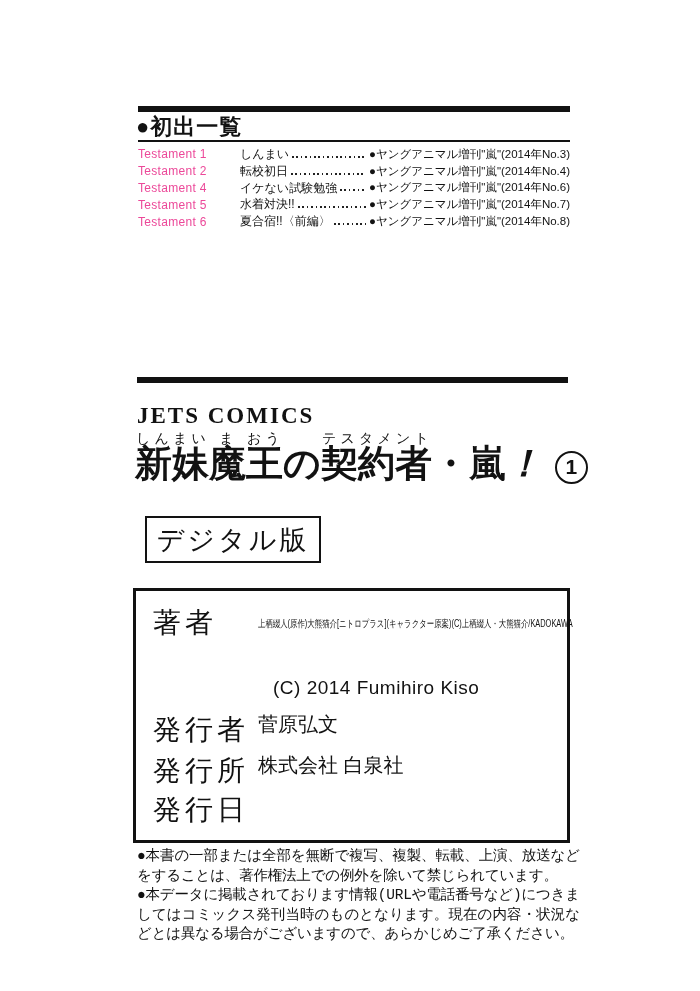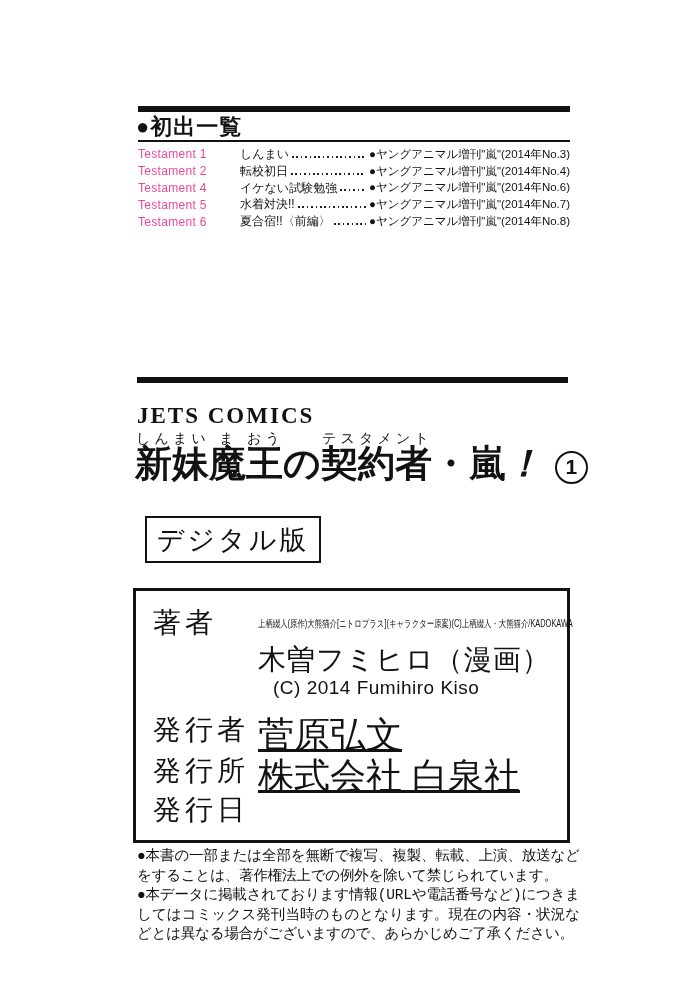--- a/index.html
+++ b/index.html
@@ -46,21 +46,21 @@
   
   .badge{
     left:145px;top:516px;width:172px;height:43px;border:2.5px solid #121212;
     display:flex;align-items:center;justify-content:center;
     font-size:27px;letter-spacing:3px;
   }
 
   
   .colophon-box{left:133px;top:588px;width:431px;height:249px;border:3px solid #121212;}
   .colophon-box .lbl{position:absolute;left:17px;font-size:28px;letter-spacing:4px;}
-  .colophon-box .val{position:absolute;left:122px;font-size:36px;text-decoration:underline;}
+  .colophon-box .val{position:absolute;left:122px;font-size:20px;}
   .lbl-author{top:13px;}
   .author-small{
     position:absolute;left:122px;top:26px;font-size:10px;white-space:nowrap;
     transform:scaleX(.74);transform-origin:left center;letter-spacing:0;
   }
   .author-main{position:absolute;left:122px;top:50px;font-size:28px;letter-spacing:1px;}
   .author-copy{position:absolute;left:124px;top:86px;font-size:19px;letter-spacing:.5px;margin-left:13px;}
   .row-publisher{top:120px;}
   .row-house{top:161px;}
   .row-date{top:200px;}
@@ -117,21 +117,20 @@
 
 <div class="abs title-block">
   <span class="title-main"><ruby><span>新妹</span><rt>しんまい</rt></ruby><ruby><span>魔</span><rt>ま</rt></ruby><ruby><span>王</span><rt>おう</rt></ruby><ruby><span>の</span><rt></rt></ruby><ruby><span>契約者</span><rt>テスタメント</rt></ruby><ruby><span>・嵐</span><rt></rt></ruby><span class="title-exclaim">！</span><span class="circled-num">1</span></span>
 </div>
 
 <div class="abs badge">デジタル版</div>
 
 <div class="abs colophon-box">
   <span class="lbl lbl-author">著者</span>
   <span class="author-small">上栖綴人(原作)大熊猫介[ニトロプラス](キャラクター原案)(C)上栖綴人・大熊猫介/KADOKAWA</span>
-  <span class="author-main">木曽フミヒロ（漫画）</span>
   <span class="author-copy">(C) 2014 Fumihiro Kiso</span>
 
   <span class="lbl row-publisher">発行者</span>
   <span class="val row-publisher">菅原弘文</span>
 
   <span class="lbl row-house">発行所</span>
   <span class="val row-house">株式会社 白泉社</span>
 
   <span class="lbl row-date">発行日</span>
 </div>

